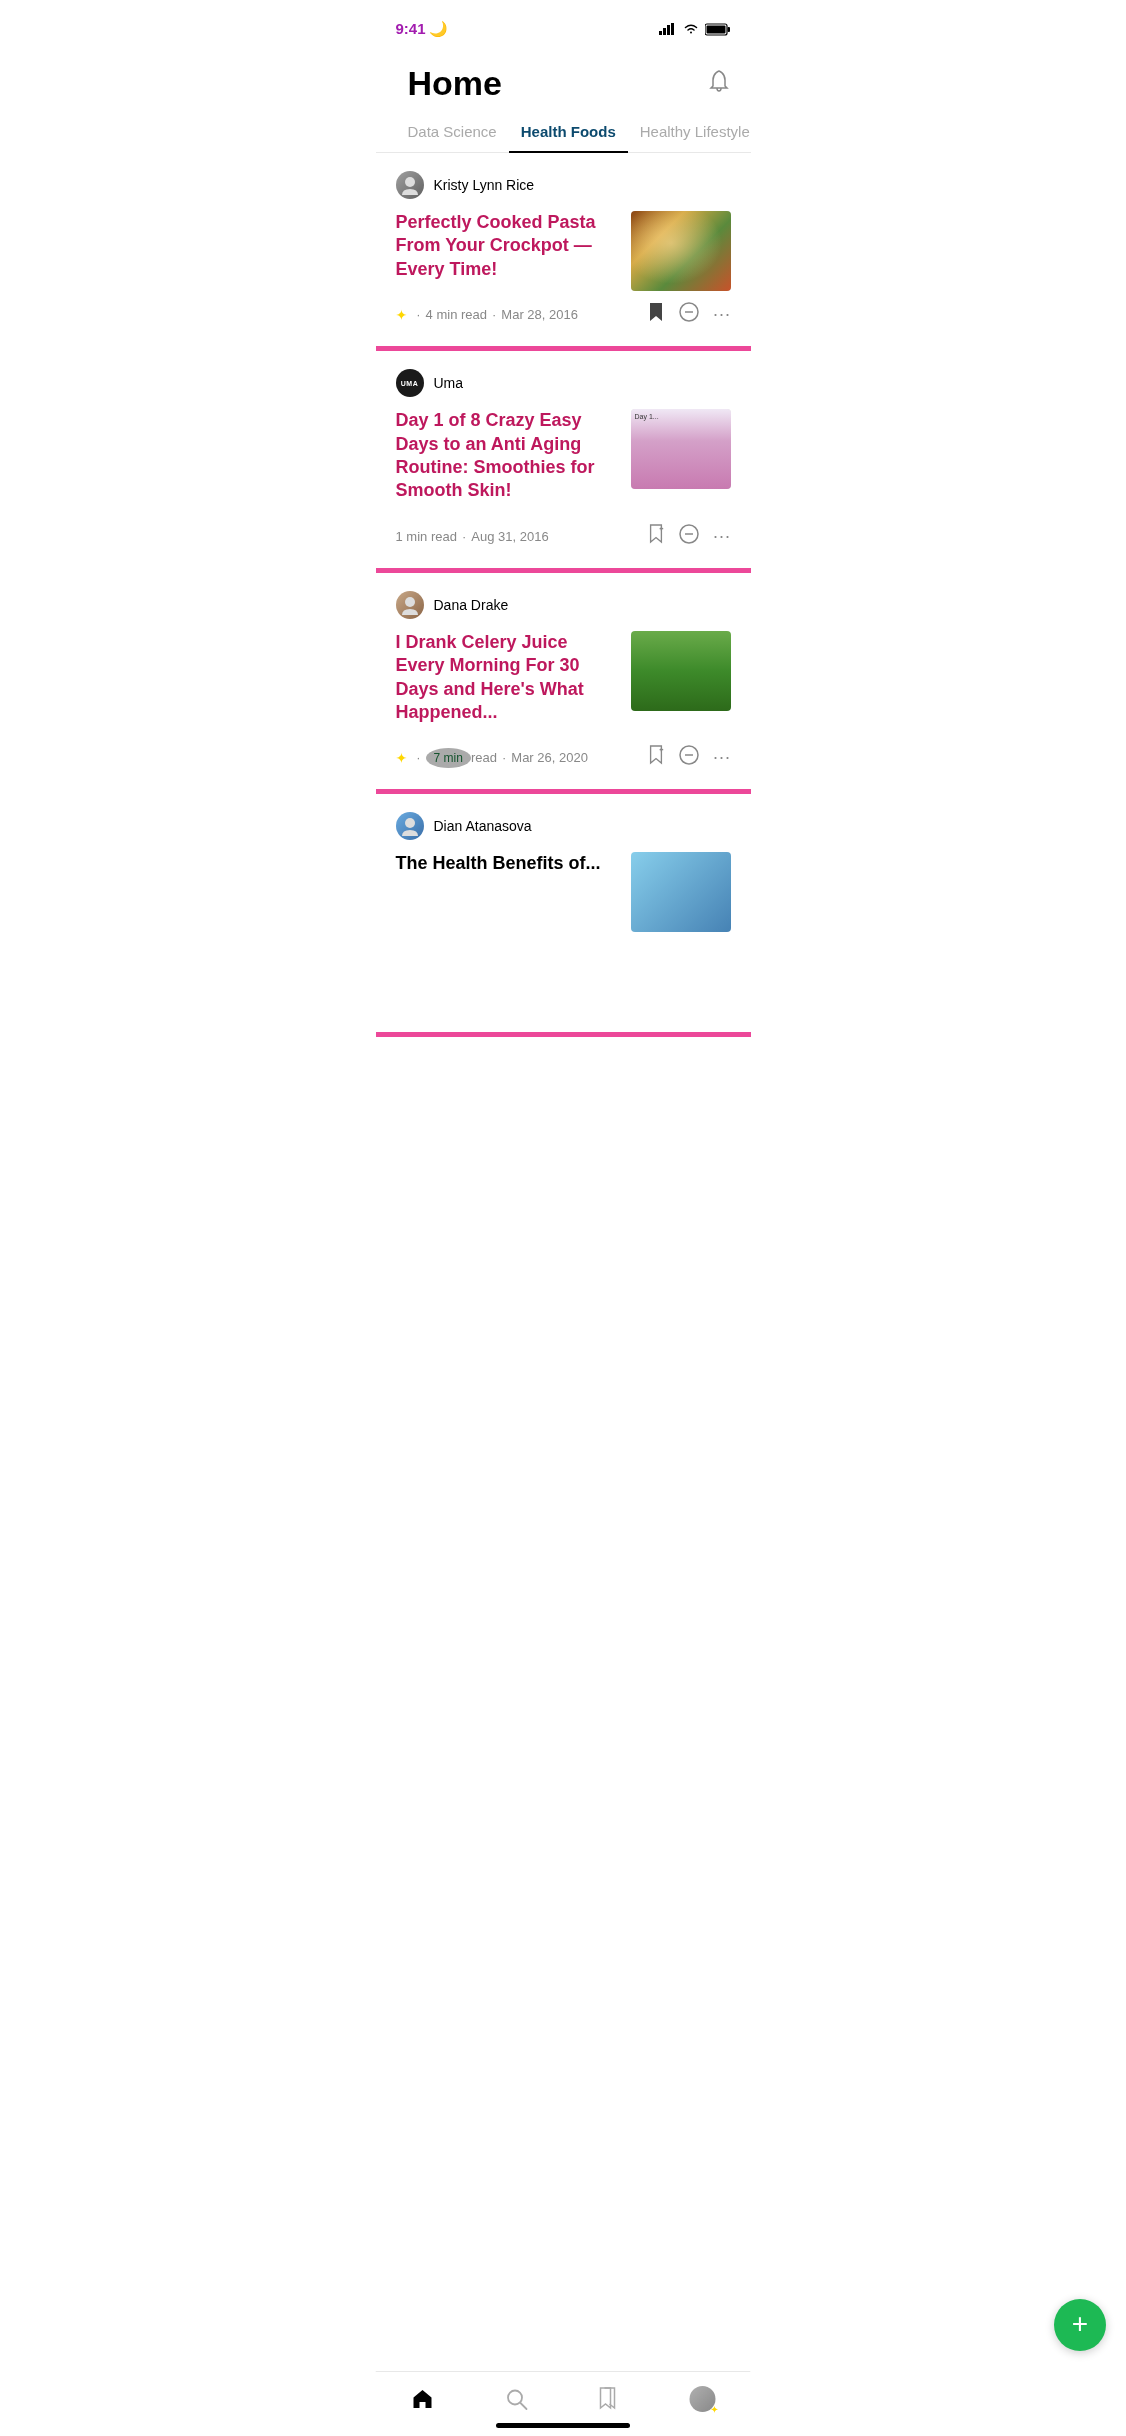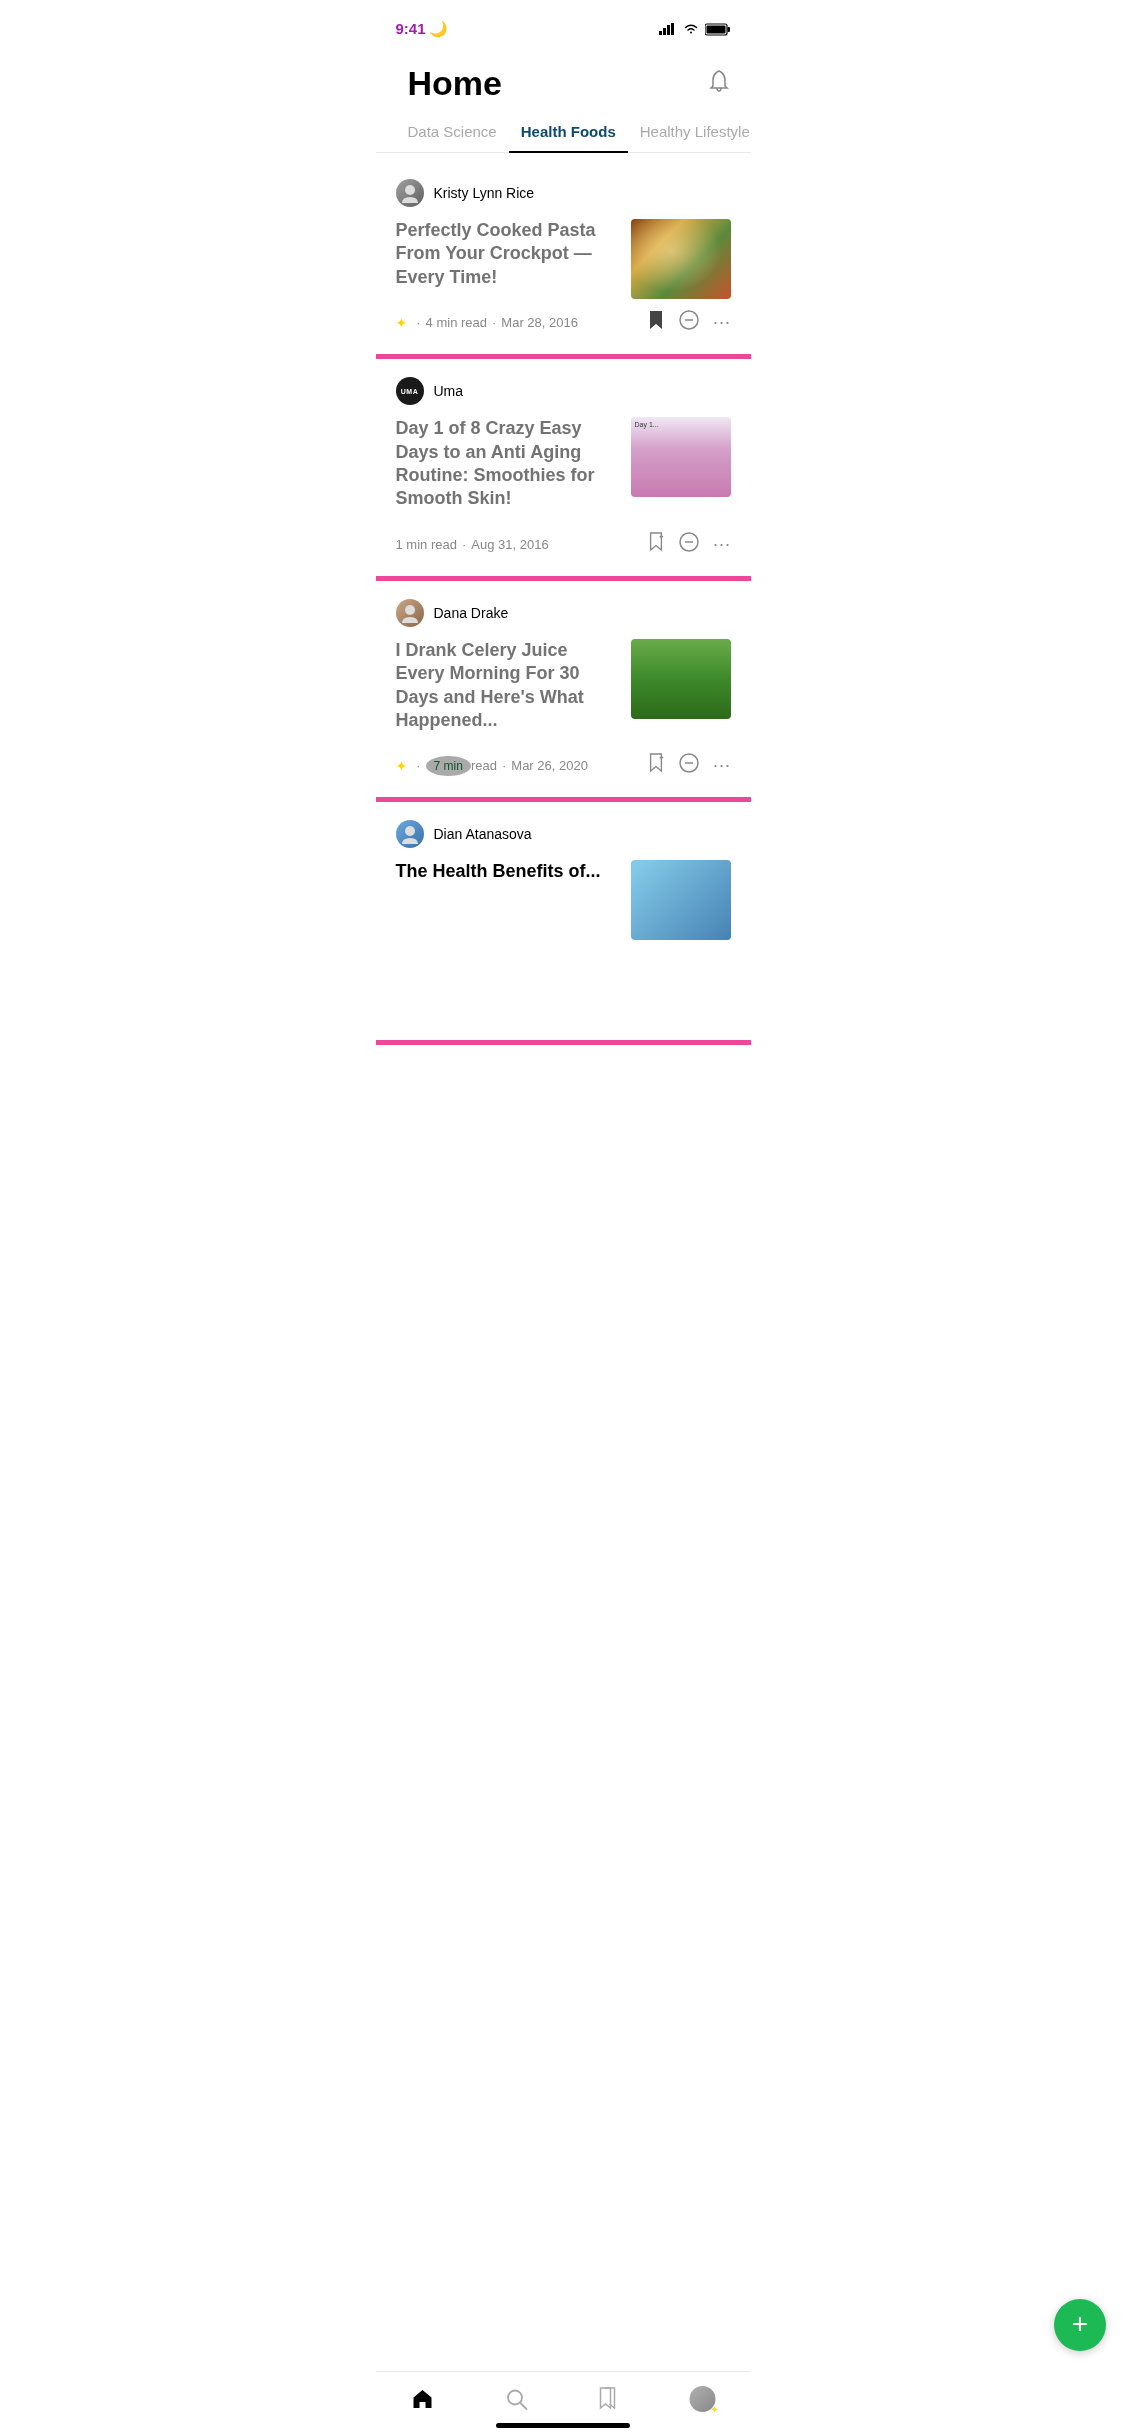--- a/index.html
+++ b/index.html
@@ -45,21 +45,21 @@
       font-weight: 700;
       color: #000;
       margin-left: 12px;
     }
 
     
     .tabs {
       display: flex;
       padding: 0 20px;
       border-bottom: 1px solid #e8e8e8;
-      margin-bottom: 8px;
+      margin-bottom: 0;
     }
     .tab {
       padding: 10px 12px 12px;
       font-size: 15px;
       color: #aaa;
       cursor: pointer;
       position: relative;
       white-space: nowrap;
     }
     .tab.active {
@@ -111,21 +111,21 @@
       font-size: 14px;
       color: #000;
       font-weight: 400;
     }
     .article-text {
       flex: 1;
     }
     .article-title {
       font-size: 18px;
       font-weight: 700;
-      color: #737373;
+      color: #be185d;
       line-height: 1.3;
       margin-bottom: 10px;
     }
     .star-icon {
       color: #FFD700;
       font-size: 14px;
       margin-right: 4px;
     }
     .article-thumb {
       width: 100px;

